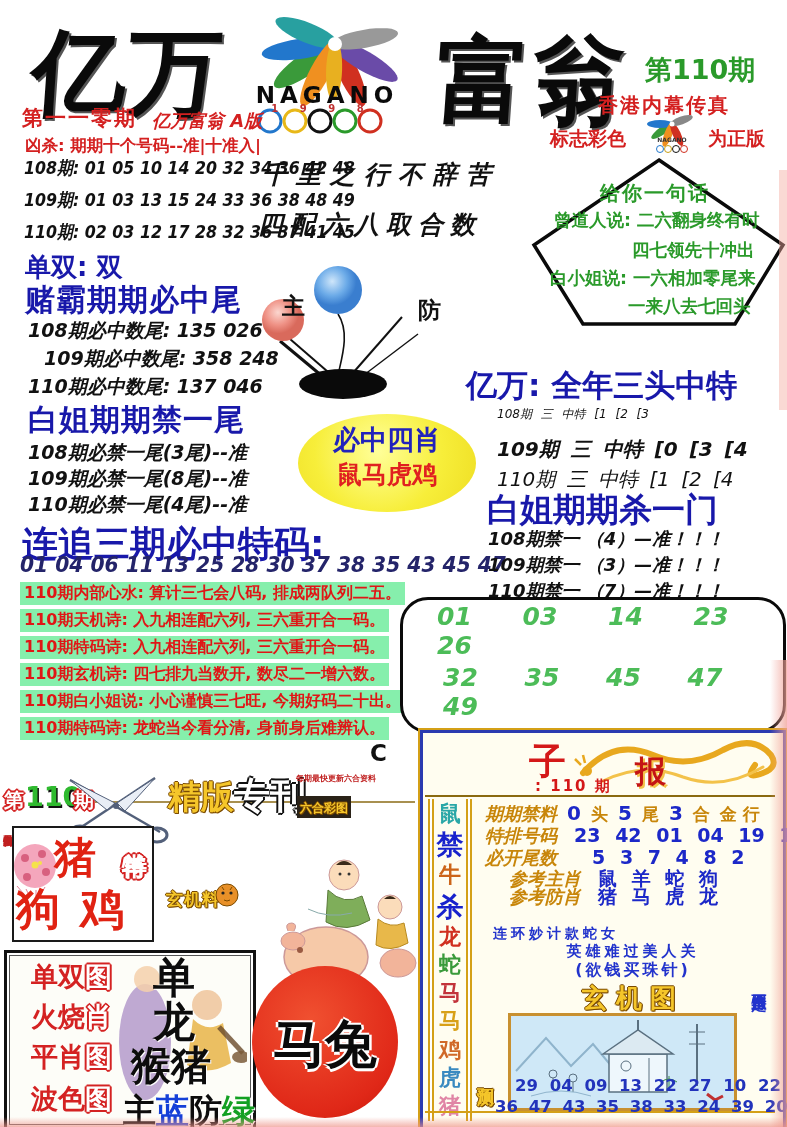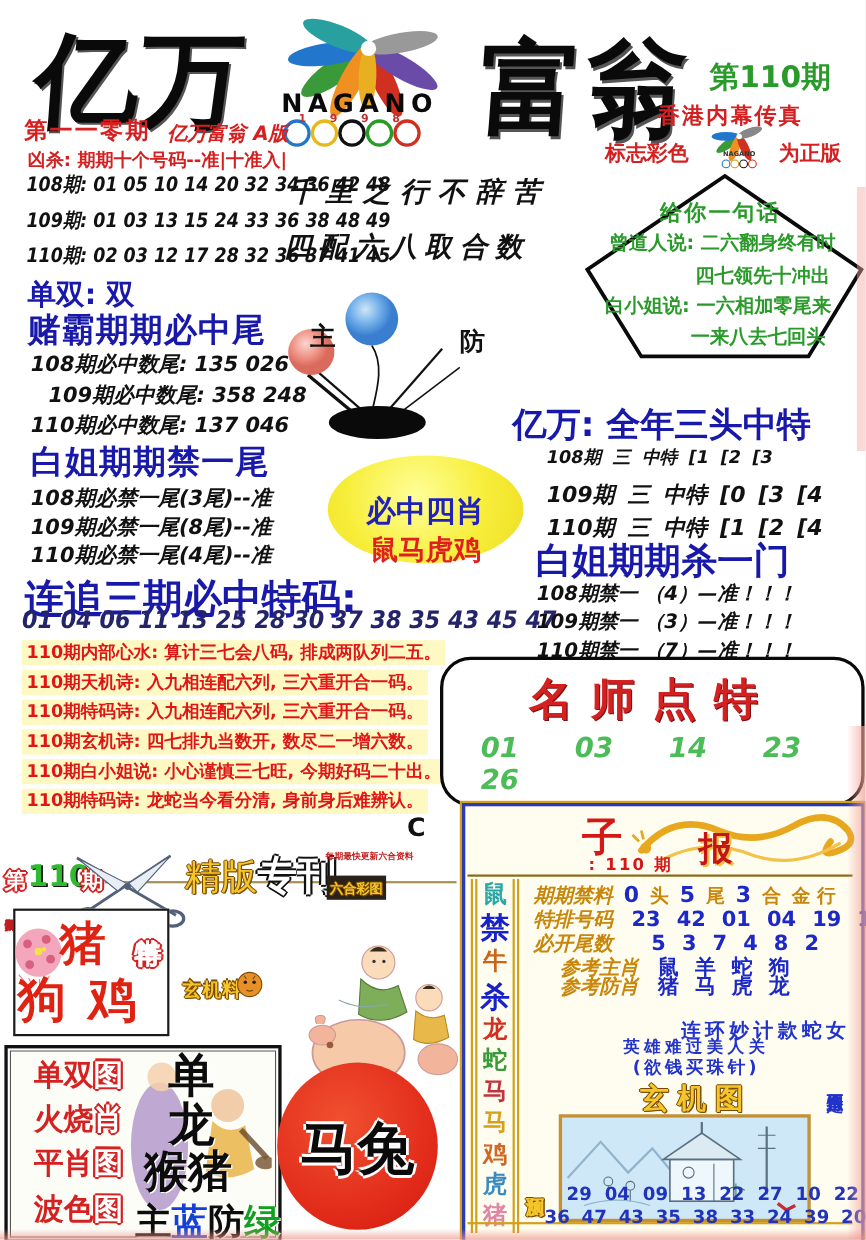--- a/index.html
+++ b/index.html
@@ -8,21 +8,21 @@
   .abs{position:absolute;}
   .hand{font-style:italic;}
   .red{color:#d42020;}
   .blueh{color:#1818aa;font-weight:900;}
   .greent{color:#2a9a2a;}
   .otl-red{color:#fff;text-shadow:2px 0 0 #d42222,-2px 0 0 #d42222,0 2px 0 #d42222,0 -2px 0 #d42222,1px 1px 0 #d42222,-1px -1px 0 #d42222,1px -1px 0 #d42222,-1px 1px 0 #d42222;}
   .gold-otl{color:#f5c62a;text-shadow:1px 0 #7a4a00,-1px 0 #7a4a00,0 1px #7a4a00,0 -1px #7a4a00,1px 1px #7a4a00;}
   .wk-otl{color:#fff;text-shadow:2px 0 #111,-2px 0 #111,0 2px #111,0 -2px #111,1px 1px #111,-1px -1px #111;}
   .big-title{font-weight:900;font-size:94px;letter-spacing:2px;color:#0a0a0a;
              text-shadow:2px 2px 0 #555;transform:skewX(-4deg);}
-  .tip-line{background:#fef9c3;color:#e01616;font-weight:bold;font-size:16px;
+  .tip-line{background:#86efac;color:#e01616;font-weight:bold;font-size:16px;
             padding:1px 4px;display:inline-block;white-space:nowrap;}
   .vert{writing-mode:vertical-rl;text-orientation:upright;}
   .pent-line{position:absolute;color:#2a9a2a;font-weight:bold;font-size:17.5px;white-space:nowrap;}
   .info-label{color:#c8860a;font-weight:bold;font-style:italic;font-size:18px;}
   .info-value{color:#1c28c8;font-weight:900;font-size:19px;word-spacing:8px;margin-left:12px;}
   .vnum{color:#1c28c8;font-weight:900;font-size:20px;margin:0 5px;}
   .vunit{color:#c8860a;font-weight:bold;font-size:17px;margin:0 5px;}
   .zstrip{display:flex;flex-direction:column;align-items:center;justify-content:space-between;
           padding:4px 0;box-sizing:border-box;}
   .zstrip span{font-size:22px;font-weight:bold;line-height:1;}
@@ -140,21 +140,21 @@
       <line x1="110" y1="116" x2="168" y2="72" stroke="#111" stroke-width="1.4"></line>
       <ellipse cx="93" cy="122" rx="44" ry="15" fill="#0a0a0a"></ellipse>
       <circle cx="33" cy="58" r="21" fill="url(#gp)"></circle>
       <circle cx="88" cy="28" r="24" fill="url(#gb)"></circle>
     </svg>
   </div>
   <div class="abs" style="left:282px;top:291px;font-size:23px;font-weight:900;">主</div>
   <div class="abs" style="left:418px;top:295px;font-size:23px;font-weight:900;">防</div>
 
   <div class="abs" style="left:298px;top:414px;width:178px;height:98px;border-radius:50%;background:radial-gradient(circle at 45% 38%, #ffff9a 0%, #f7ee3a 55%, #eedd22 100%);">
-    <div style="text-align:center;margin-top:33px;font-size:27px;font-weight:900;color:#2222bb;">必中四肖</div>
+    <div style="text-align:center;margin-top:8px;font-size:27px;font-weight:900;color:#2222bb;">必中四肖</div>
     <div style="text-align:center;font-size:25px;font-weight:900;color:#e02020;">鼠马虎鸡</div>
   </div>
 
   <div class="abs" style="left:370px;top:740px;font-size:23px;font-weight:bold;">C</div>
 
   <div class="abs red" style="left:598px;top:92px;font-size:20px;font-weight:900;letter-spacing:2px;">香港内幕传真</div>
   <div class="abs red" style="left:550px;top:126px;font-size:19px;font-weight:900;">标志彩色</div>
   <div class="abs" style="left:642px;top:108px;width:60px;height:48px;">
     <svg width="60" height="48" viewBox="0 0 60 48">
       <g transform="translate(30,16)">
@@ -181,42 +181,41 @@
       <polygon points="131,8 255,93 207,172 55,172 6,93" fill="none" stroke="#0a0a0a" stroke-width="3.5"></polygon>
     </svg>
     <div class="pent-line" style="left:72px;top:28px;font-size:20px;letter-spacing:2px;">给你一句话</div>
     <div class="pent-line" style="left:26px;top:56px;">曾道人说: 二六翻身终有时</div>
     <div class="pent-line" style="left:104px;top:86px;">四七领先十冲出</div>
     <div class="pent-line" style="left:22px;top:114px;">白小姐说: 一六相加零尾来</div>
     <div class="pent-line" style="left:100px;top:142px;">一来八去七回头</div>
   </div>
 
   <div class="abs blueh" style="left:466px;top:365px;font-size:31px;">亿万: 全年三头中特</div>
-  <div class="abs hand" style="left:497px;top:406px;font-size:16px;font-weight:bold;word-spacing:5px;">108期 三 中特 [1 [2 [3</div>
+  <div class="abs hand" style="left:497px;top:406px;font-size:12px;font-weight:normal;word-spacing:5px;">108期 三 中特 [1 [2 [3</div>
   <div class="abs hand" style="left:497px;top:436px;font-size:20px;font-weight:bold;word-spacing:5px;">109期 三 中特 [0 [3 [4</div>
-  <div class="abs hand" style="left:497px;top:466px;font-size:20px;font-weight:bold;word-spacing:5px;">110期 三 中特 [1 [2 [4</div>
+  <div class="abs hand" style="left:497px;top:466px;font-size:20px;font-weight:normal;word-spacing:5px;">110期 三 中特 [1 [2 [4</div>
 
   <div class="abs blueh" style="left:487px;top:488px;font-size:33px;">白姐期期杀一门</div>
   <div class="abs hand" style="left:488px;top:527px;font-size:18px;font-weight:bold;">108期禁一 （4）—准！！！</div>
   <div class="abs hand" style="left:488px;top:553px;font-size:18px;font-weight:bold;">109期禁一 （3）—准！！！</div>
   <div class="abs hand" style="left:488px;top:579px;font-size:18px;font-weight:bold;">110期禁一 （7）—准！！！</div>
 
   <div class="abs" style="left:400px;top:597px;width:380px;height:130px;border:3.5px solid #0a0a0a;border-radius:28px;background:#fff;">
-    <div style="text-align:center;margin-top:8px;font-size:40px;font-weight:900;color:#d42020;letter-spacing:16px;text-shadow:1px 1px 0 #7a1010;">名师点特</div>
     <div class="hand" style="margin:2px 34px 0;font-size:25px;font-weight:bold;color:#4cbc58;word-spacing:42px;">01 03 14 23 26</div>
     <div class="hand" style="margin:3px 40px 0;font-size:25px;font-weight:bold;color:#4cbc58;word-spacing:38px;">32 35 45 47 49</div>
   </div>
 
   <div class="abs otl-red" style="left:4px;top:787px;font-size:20px;font-weight:900;">第</div>
   <div class="abs" style="left:25px;top:781px;font-size:27px;font-weight:900;color:#2fba2f;text-shadow:1.5px 1.5px 0 #111;">110</div>
   <div class="abs otl-red" style="left:74px;top:787px;font-size:20px;font-weight:900;">期</div>
   <div class="abs" style="left:95px;top:801px;width:320px;height:2px;background:#a89050;"></div>
 
   <div class="abs" style="left:168px;top:772px;white-space:nowrap;">
-    <span class="gold-otl" style="font-size:33px;font-weight:400;">精版</span><span class="wk-otl" style="font-size:36px;font-weight:900;">专刊</span>
+    <span class="gold-otl" style="font-size:33px;font-weight:700;">精版</span><span class="wk-otl" style="font-size:36px;font-weight:900;">专刊</span>
   </div>
   <div class="abs" style="left:296px;top:773px;font-size:8px;color:#c02020;font-weight:bold;">每期最快更新六合资料</div>
   <div class="abs" style="left:297px;top:796px;background:#2a2218;padding:1px 3px;">
     <span class="gold-otl" style="font-size:12px;font-weight:bold;">六合彩图</span>
   </div>
 
   <div class="abs" style="left:55px;top:770px;width:130px;height:75px;">
     <svg width="130" height="75" viewBox="0 0 130 75">
       <line x1="15" y1="10" x2="105" y2="62" stroke="#53607a" stroke-width="2.5"></line>
       <line x1="100" y1="8" x2="22" y2="60" stroke="#53607a" stroke-width="2.5"></line>
@@ -354,21 +353,21 @@
     </div>
     <div class="abs" style="left:86px;top:151px;white-space:nowrap;">
       <span class="info-label">参考防肖</span>
       <span class="info-value">猪 马 虎 龙</span>
     </div>
     <div class="abs" style="left:86px;top:133px;white-space:nowrap;">
       <span class="info-label">参考主肖</span>
       <span class="info-value">鼠 羊 蛇 狗</span>
     </div>
 
-    <div class="abs" style="left:70px;top:192px;width:280px;text-align:right;font-size:18px;font-weight:900;color:#2233cc;letter-spacing:4px;">连环妙计款蛇女</div>
+    <div class="abs" style="left:70px;top:192px;width:280px;text-align:left;font-size:14px;font-weight:900;color:#2233cc;letter-spacing:4px;">连环妙计款蛇女</div>
     <div class="abs" style="left:70px;top:209px;width:280px;text-align:center;font-size:15px;font-weight:900;color:#2233cc;letter-spacing:4px;">英雄难过美人关</div>
     <div class="abs" style="left:70px;top:227px;width:280px;text-align:center;font-size:16px;font-weight:900;color:#2233cc;letter-spacing:3px;">(欲钱买珠针)</div>
 
     <div class="abs gold-otl" style="left:100px;top:248px;width:220px;text-align:center;font-size:26px;font-weight:900;letter-spacing:8px;">玄机图</div>
 
     <div class="abs" style="left:85px;top:280px;width:223px;height:92px;background:#cfe8f7;border:3px solid #c89030;">
       <svg width="223" height="92" viewBox="0 0 223 92">
         <path d="M5 55 L35 22 L60 50 L82 28 L102 52" fill="none" stroke="#8fb4cc" stroke-width="2"></path>
         <rect x="98" y="38" width="58" height="38" fill="#eef7fc" stroke="#5a7080" stroke-width="1.5"></rect>
         <polygon points="92,38 127,14 162,38" fill="#dceaf2" stroke="#5a7080" stroke-width="1.5"></polygon>

